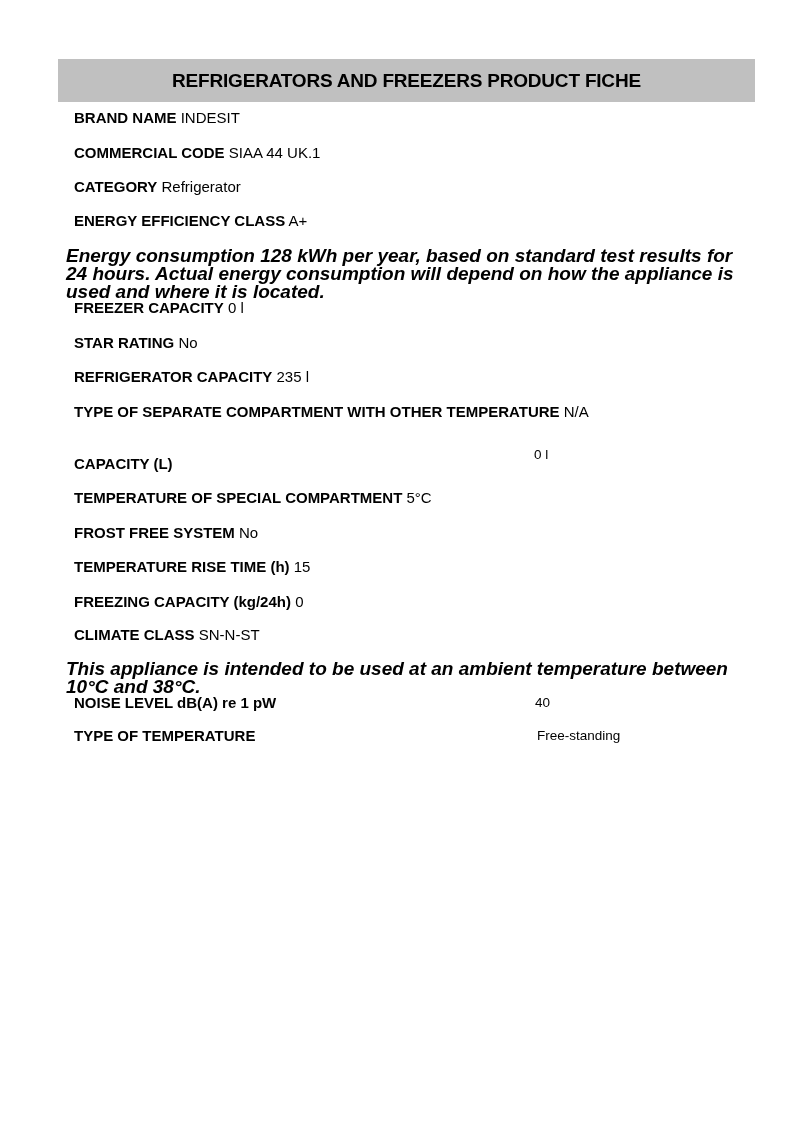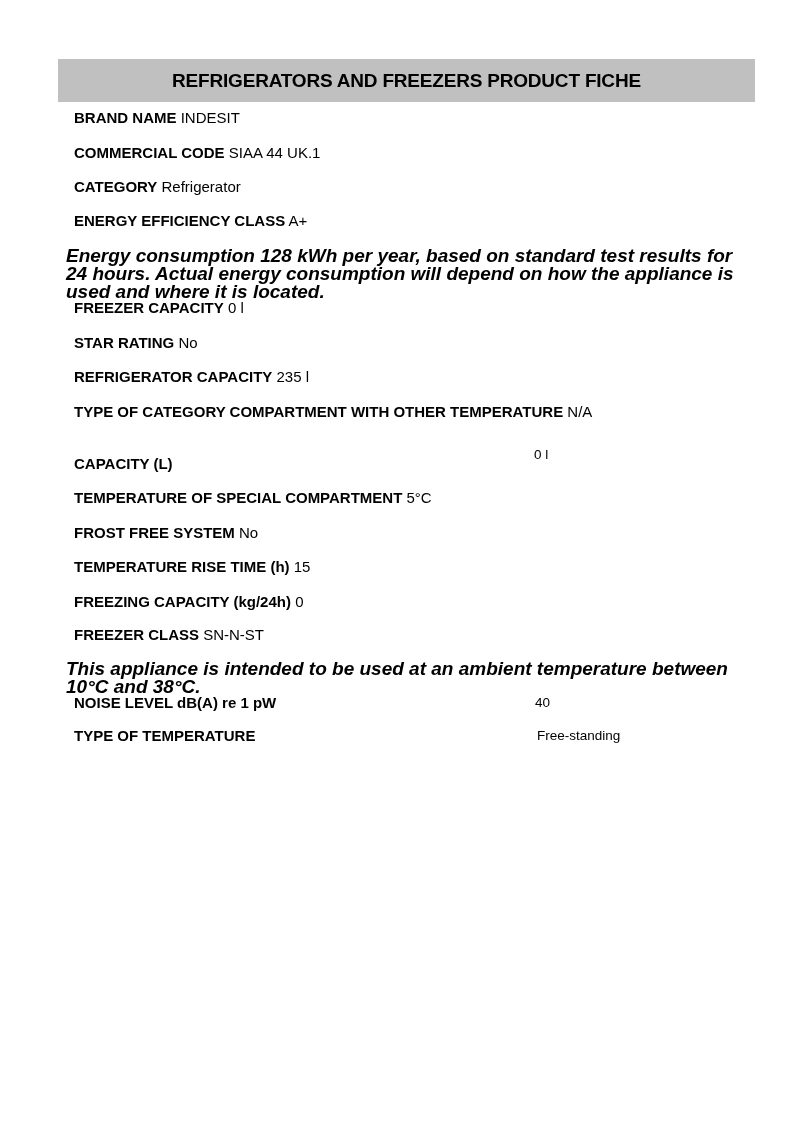--- a/index.html
+++ b/index.html
@@ -41,21 +41,21 @@
 <div class="row" style="top:299px">
   <b>FREEZER CAPACITY</b> <span>0 l</span>
 </div>
 <div class="row" style="top:334px">
   <b>STAR RATING</b> <span>No</span>
 </div>
 <div class="row" style="top:368px">
   <b>REFRIGERATOR CAPACITY</b> <span>235 l</span>
 </div>
 <div class="row" style="top:403px">
-  <b>TYPE OF CATEGORY COMPARTMENT WITH OTHER TEMPERATURE</b> <span>N/A</span>
+  <b>TYPE OF SEPARATE COMPARTMENT WITH OTHER TEMPERATURE</b> <span>N/A</span>
 </div>
 
 <div class="row" style="top:437px; line-height:18px">
   <br>
   <b>CAPACITY (L)</b>
 </div>
 <div class="col-val" style="left:534px; top:446px">0 l</div>
 
 <div class="row" style="top:489px">
   <b>TEMPERATURE OF SPECIAL COMPARTMENT</b> <span>5°C</span>
@@ -63,21 +63,21 @@
 <div class="row" style="top:524px">
   <b>FROST FREE SYSTEM</b> <span>No</span>
 </div>
 <div class="row" style="top:558px">
   <b>TEMPERATURE RISE TIME (h)</b> <span>15</span>
 </div>
 <div class="row" style="top:593px">
   <b>FREEZING CAPACITY (kg/24h)</b> <span>0</span>
 </div>
 <div class="row" style="top:626px">
-  <b>FREEZER CLASS</b> <span>SN-N-ST</span>
+  <b>CLIMATE CLASS</b> <span>SN-N-ST</span>
 </div>
 
 <div class="note" style="top:660px">This appliance is intended to be used at an ambient temperature between 10°C and 38°C.</div>
 
 <div class="row" style="top:694px">
   <b>NOISE LEVEL dB(A) re 1 pW</b>
 </div>
 <div class="col-val" style="left:535px; top:694px">40</div>
 
 <div class="row" style="top:727px">

